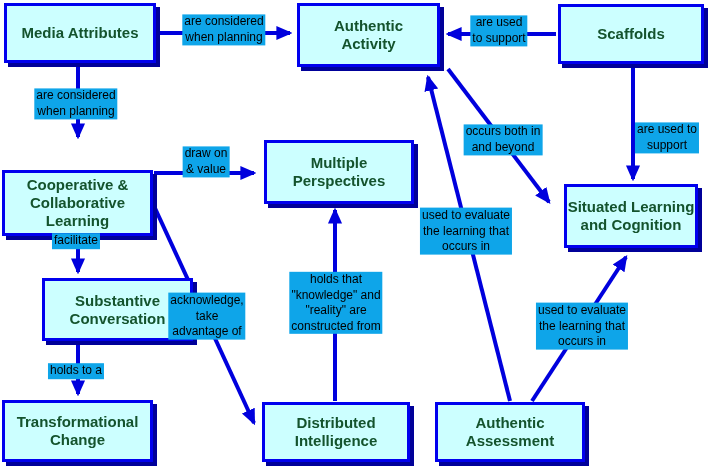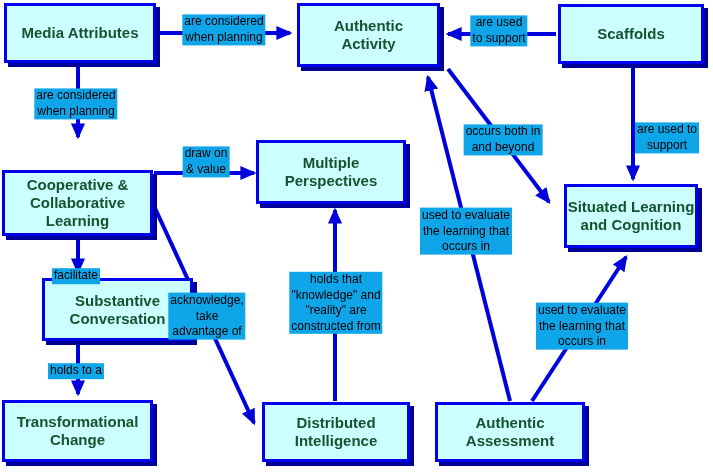--- a/index.html
+++ b/index.html
@@ -49,21 +49,21 @@
     <line x1="78" y1="342" x2="78" y2="394" marker-end="url(#arr)"></line>
   </svg>
 
   <div class="node" style="left:4px;   top:3px;   width:152px; height:60px;"><span>Media Attributes</span></div>
   <div class="node" style="left:297px; top:3px;   width:143px; height:64px;"><span>Authentic
 Activity</span></div>
   <div class="node" style="left:558px; top:4px;   width:146px; height:60px;"><span>Scaffolds</span></div>
   <div class="node" style="left:2px;   top:142px; width:151px; height:66px;margin-top:28px;"><span>Cooperative &amp;
 Collaborative
 Learning</span></div>
-  <div class="node" style="left:256px; top:140px; width:150px; height:64px;"><span>Multiple
+  <div class="node" style="left:264px; top:140px; width:150px; height:64px;"><span>Multiple
 Perspectives</span></div>
   <div class="node" style="left:564px; top:184px; width:134px; height:64px;"><span>Situated Learning
 and Cognition</span></div>
   <div class="node" style="left:2px;   top:278px; width:151px; height:63px;margin-left:40px;"><span>Substantive
 Conversation</span></div>
   <div class="node" style="left:2px;   top:400px; width:151px; height:62px;"><span>Transformational
 Change</span></div>
   <div class="node" style="left:262px; top:402px; width:148px; height:60px;"><span>Distributed
 Intelligence</span></div>
   <div class="node" style="left:435px; top:402px; width:150px; height:60px;"><span>Authentic
@@ -77,21 +77,21 @@
 when planning</div>
   <div class="edge-label" style="left:631px; top:138px;margin-left:36px;">are used to
 support</div>
   <div class="edge-label" style="left:206px; top:162px;">draw on
 &amp; value</div>
   <div class="edge-label" style="left:503px; top:140px;">occurs both in
 and beyond</div>
   <div class="edge-label" style="left:466px; top:231px;">used to evaluate
 the learning that
 occurs in</div>
-  <div class="edge-label" style="left:76px;  top:241px;margin-top:35px;">facilitate</div>
+  <div class="edge-label" style="left:76px;  top:241px;">facilitate</div>
   <div class="edge-label" style="left:207px; top:316px;">acknowledge,
 take
 advantage of</div>
   <div class="edge-label" style="left:336px; top:303px;">holds that
 "knowledge" and
 "reality" are
 constructed from</div>
   <div class="edge-label" style="left:582px; top:326px;">used to evaluate
 the learning that
 occurs in</div>

